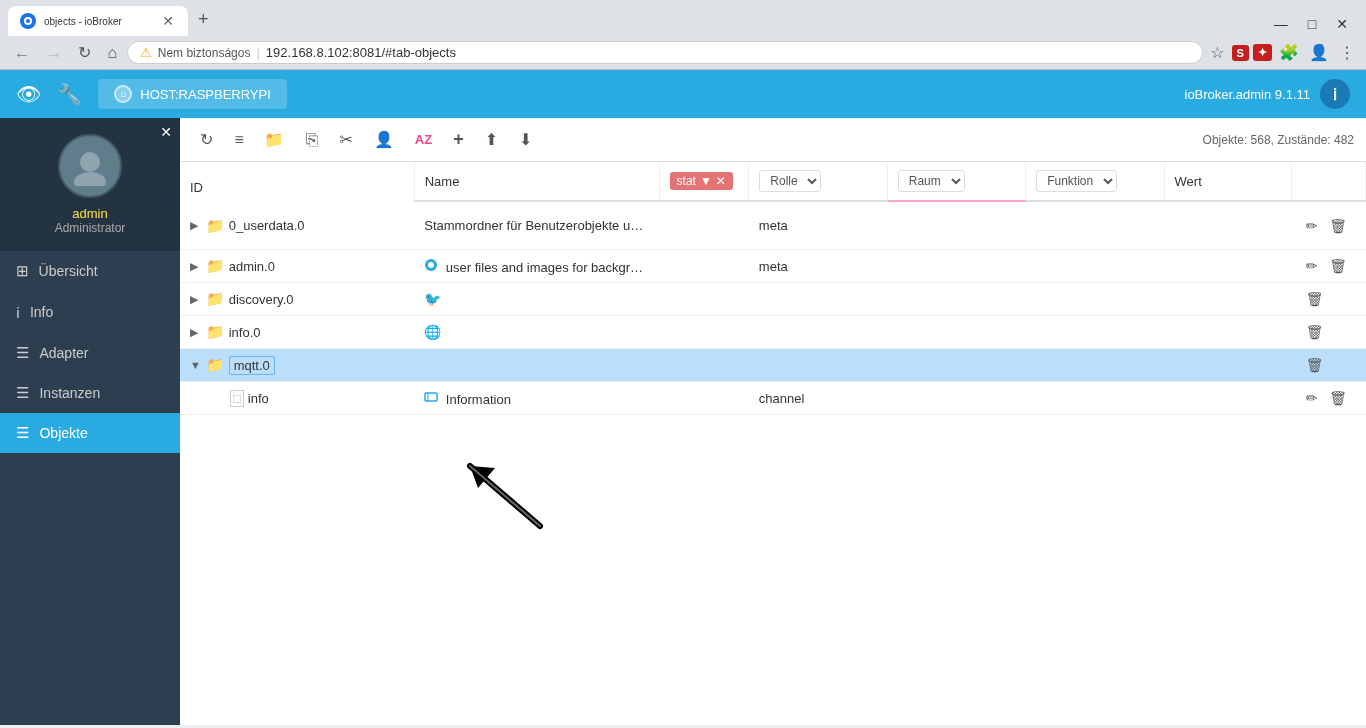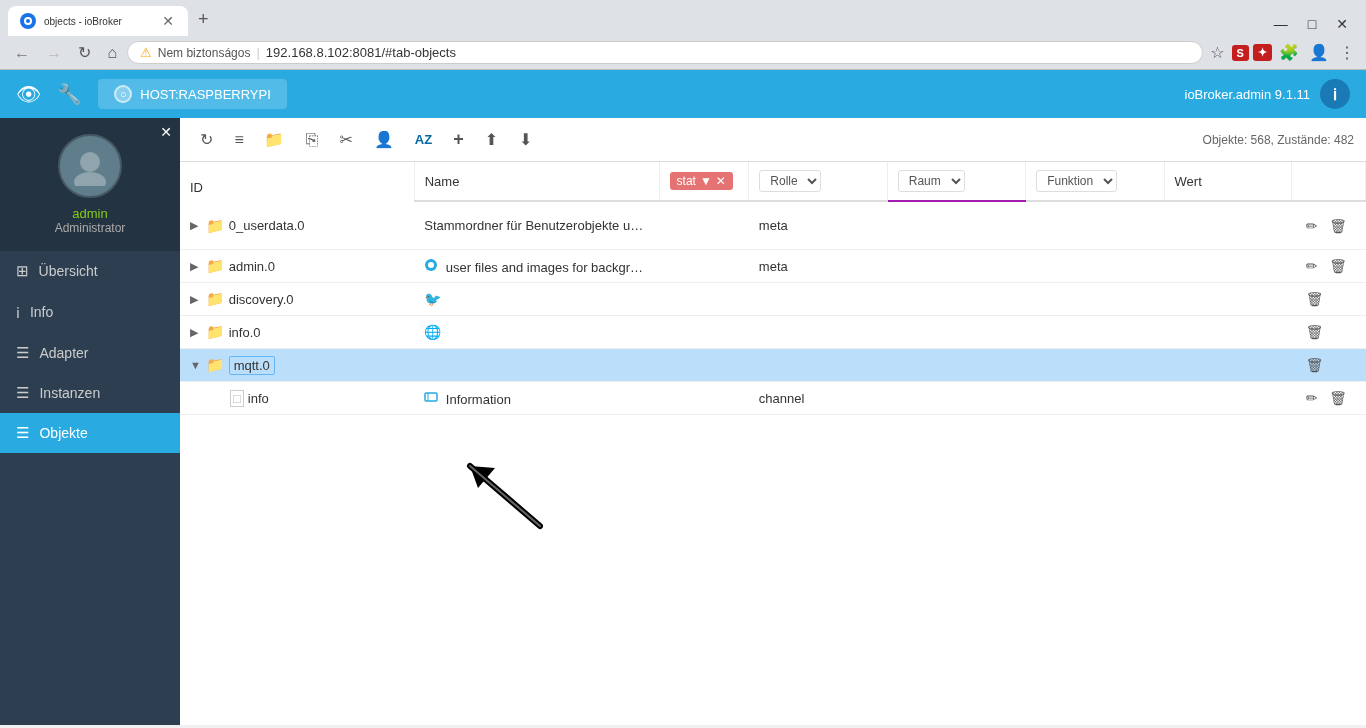--- a/index.html
+++ b/index.html
@@ -76,21 +76,21 @@
     <div style="width:180px; background:#2c3e50; display:flex; flex-direction:column; flex-shrink:0; position:relative;">
 
       <div style="padding:16px; display:flex; flex-direction:column; align-items:center; background:#243342; position:relative;">
         <button style="position:absolute;top:6px;right:8px;color:white;cursor:pointer;background:none;border:none;font-size:14px;">✕</button>
         <div style="width:64px;height:64px;border-radius:50%;background:#607d8b;display:flex;align-items:center;justify-content:center;color:white;font-size:32px;overflow:hidden;border:2px solid #455a64;">
           <svg width="40" height="40" viewBox="0 0 40 40">
               <circle cx="20" cy="16" r="10" fill="#90a4ae"></circle>
               <ellipse cx="20" cy="36" rx="16" ry="10" fill="#90a4ae"></ellipse>
             </svg>
         </div>
-        <span style="color:#84cc16;font-size:13px;margin-top:8px;">admin</span>
+        <span style="color:#fde047;font-size:13px;margin-top:8px;">admin</span>
         <span style="color:#aaa;font-size:12px;">Administrator</span>
       </div>
 
       <div style="flex:1;">
         <div style="display:flex;align-items:center;gap:10px;padding:11px 16px;color:#ccc;cursor:pointer;">
           <span style="font-size:15px;">⊞</span>
           <span style="font-size:14px;">Übersicht</span>
         </div>
         <div style="display:flex;align-items:center;gap:10px;padding:11px 16px;color:#ccc;cursor:pointer;">
           <span style="font-size:15px;">ℹ</span>
@@ -113,21 +113,21 @@
 
     <div style="flex:1;display:flex;flex-direction:column;background:#f0f0f0;overflow:hidden;">
 
       <div style="background:white;padding:6px 12px;display:flex;align-items:center;gap:5px;border-bottom:1px solid #ddd;flex-shrink:0;">
         <button style="background:none;border:1px solid transparent;border-radius:4px;padding:4px 7px;cursor:pointer;color:#555;font-size:16px;">↻</button>
         <button style="background:none;border:1px solid transparent;border-radius:4px;padding:4px 7px;cursor:pointer;color:#555;font-size:16px;">≡</button>
         <button style="background:none;border:1px solid transparent;border-radius:4px;padding:4px 7px;cursor:pointer;color:#555;font-size:16px;">📁</button>
         <button style="background:none;border:1px solid transparent;border-radius:4px;padding:4px 7px;cursor:pointer;color:#555;font-size:16px;">⎘</button>
         <button style="background:none;border:1px solid transparent;border-radius:4px;padding:4px 7px;cursor:pointer;color:#555;font-size:16px;">✂</button>
         <button style="background:none;border:1px solid transparent;border-radius:4px;padding:4px 7px;cursor:pointer;color:#555;font-size:16px;">👤</button>
-        <button style="background:none;border:1px solid transparent;border-radius:4px;padding:4px 7px;cursor:pointer;color:#0369a1;font-size:13px;font-weight:bold;">AZ</button>
+        <button style="background:none;border:1px solid transparent;border-radius:4px;padding:4px 7px;cursor:pointer;color:#ec4899;font-size:13px;font-weight:bold;">AZ</button>
         <button style="background:none;border:1px solid transparent;border-radius:4px;padding:4px 7px;cursor:pointer;color:#555;font-size:18px;font-weight:bold;">+</button>
         <button style="background:none;border:1px solid transparent;border-radius:4px;padding:4px 7px;cursor:pointer;color:#555;font-size:16px;">⬆</button>
         <button style="background:none;border:1px solid transparent;border-radius:4px;padding:4px 7px;cursor:pointer;color:#555;font-size:16px;">⬇</button>
         <div style="margin-left:auto;font-size:12px;color:#666;">
           <span>Objekte: 568, Zustände: 482</span>
         </div>
       </div>
 
       <div style="flex:1;overflow:auto;background:white;position:relative;">
         <table style="width:100%;border-collapse:collapse;">
@@ -144,21 +144,21 @@
                   <span>stat</span>
                   <span>▼</span>
                   <span style="font-size:12px;cursor:pointer;">✕</span>
                 </span>
               </th>
               <th style="padding:8px 10px;text-align:left;font-weight:500;color:#333;font-size:13px;border-right:1px solid #eee;border-bottom:2px solid #ddd;position:sticky;top:0;background:white;min-width:130px;">
                 <select style="border:1px solid #ddd;background:white;padding:2px 6px;border-radius:3px;font-size:12px;color:#555;">
                   <option>Rolle</option>
                 </select>
               </th>
-              <th style="padding:8px 10px;text-align:left;font-weight:500;color:#333;font-size:13px;border-right:1px solid #eee;border-bottom:2px solid #a21caf;position:sticky;top:0;background:white;min-width:130px;">
+              <th style="padding:8px 10px;text-align:left;font-weight:500;color:#333;font-size:13px;border-right:1px solid #eee;border-bottom:2px solid #f9a8d4;position:sticky;top:0;background:white;min-width:130px;">
                 <select style="border:1px solid #ddd;background:white;padding:2px 6px;border-radius:3px;font-size:12px;color:#555;">
                   <option>Raum</option>
                 </select>
               </th>
               <th style="padding:8px 10px;text-align:left;font-weight:500;color:#333;font-size:13px;border-right:1px solid #eee;border-bottom:2px solid #ddd;position:sticky;top:0;background:white;min-width:130px;">
                 <select style="border:1px solid #ddd;background:white;padding:2px 6px;border-radius:3px;font-size:12px;color:#555;">
                   <option>Funktion</option>
                 </select>
               </th>
               <th style="padding:8px 10px;text-align:left;font-weight:500;color:#333;font-size:13px;border-right:1px solid #eee;border-bottom:2px solid #ddd;position:sticky;top:0;background:white;min-width:120px;">

